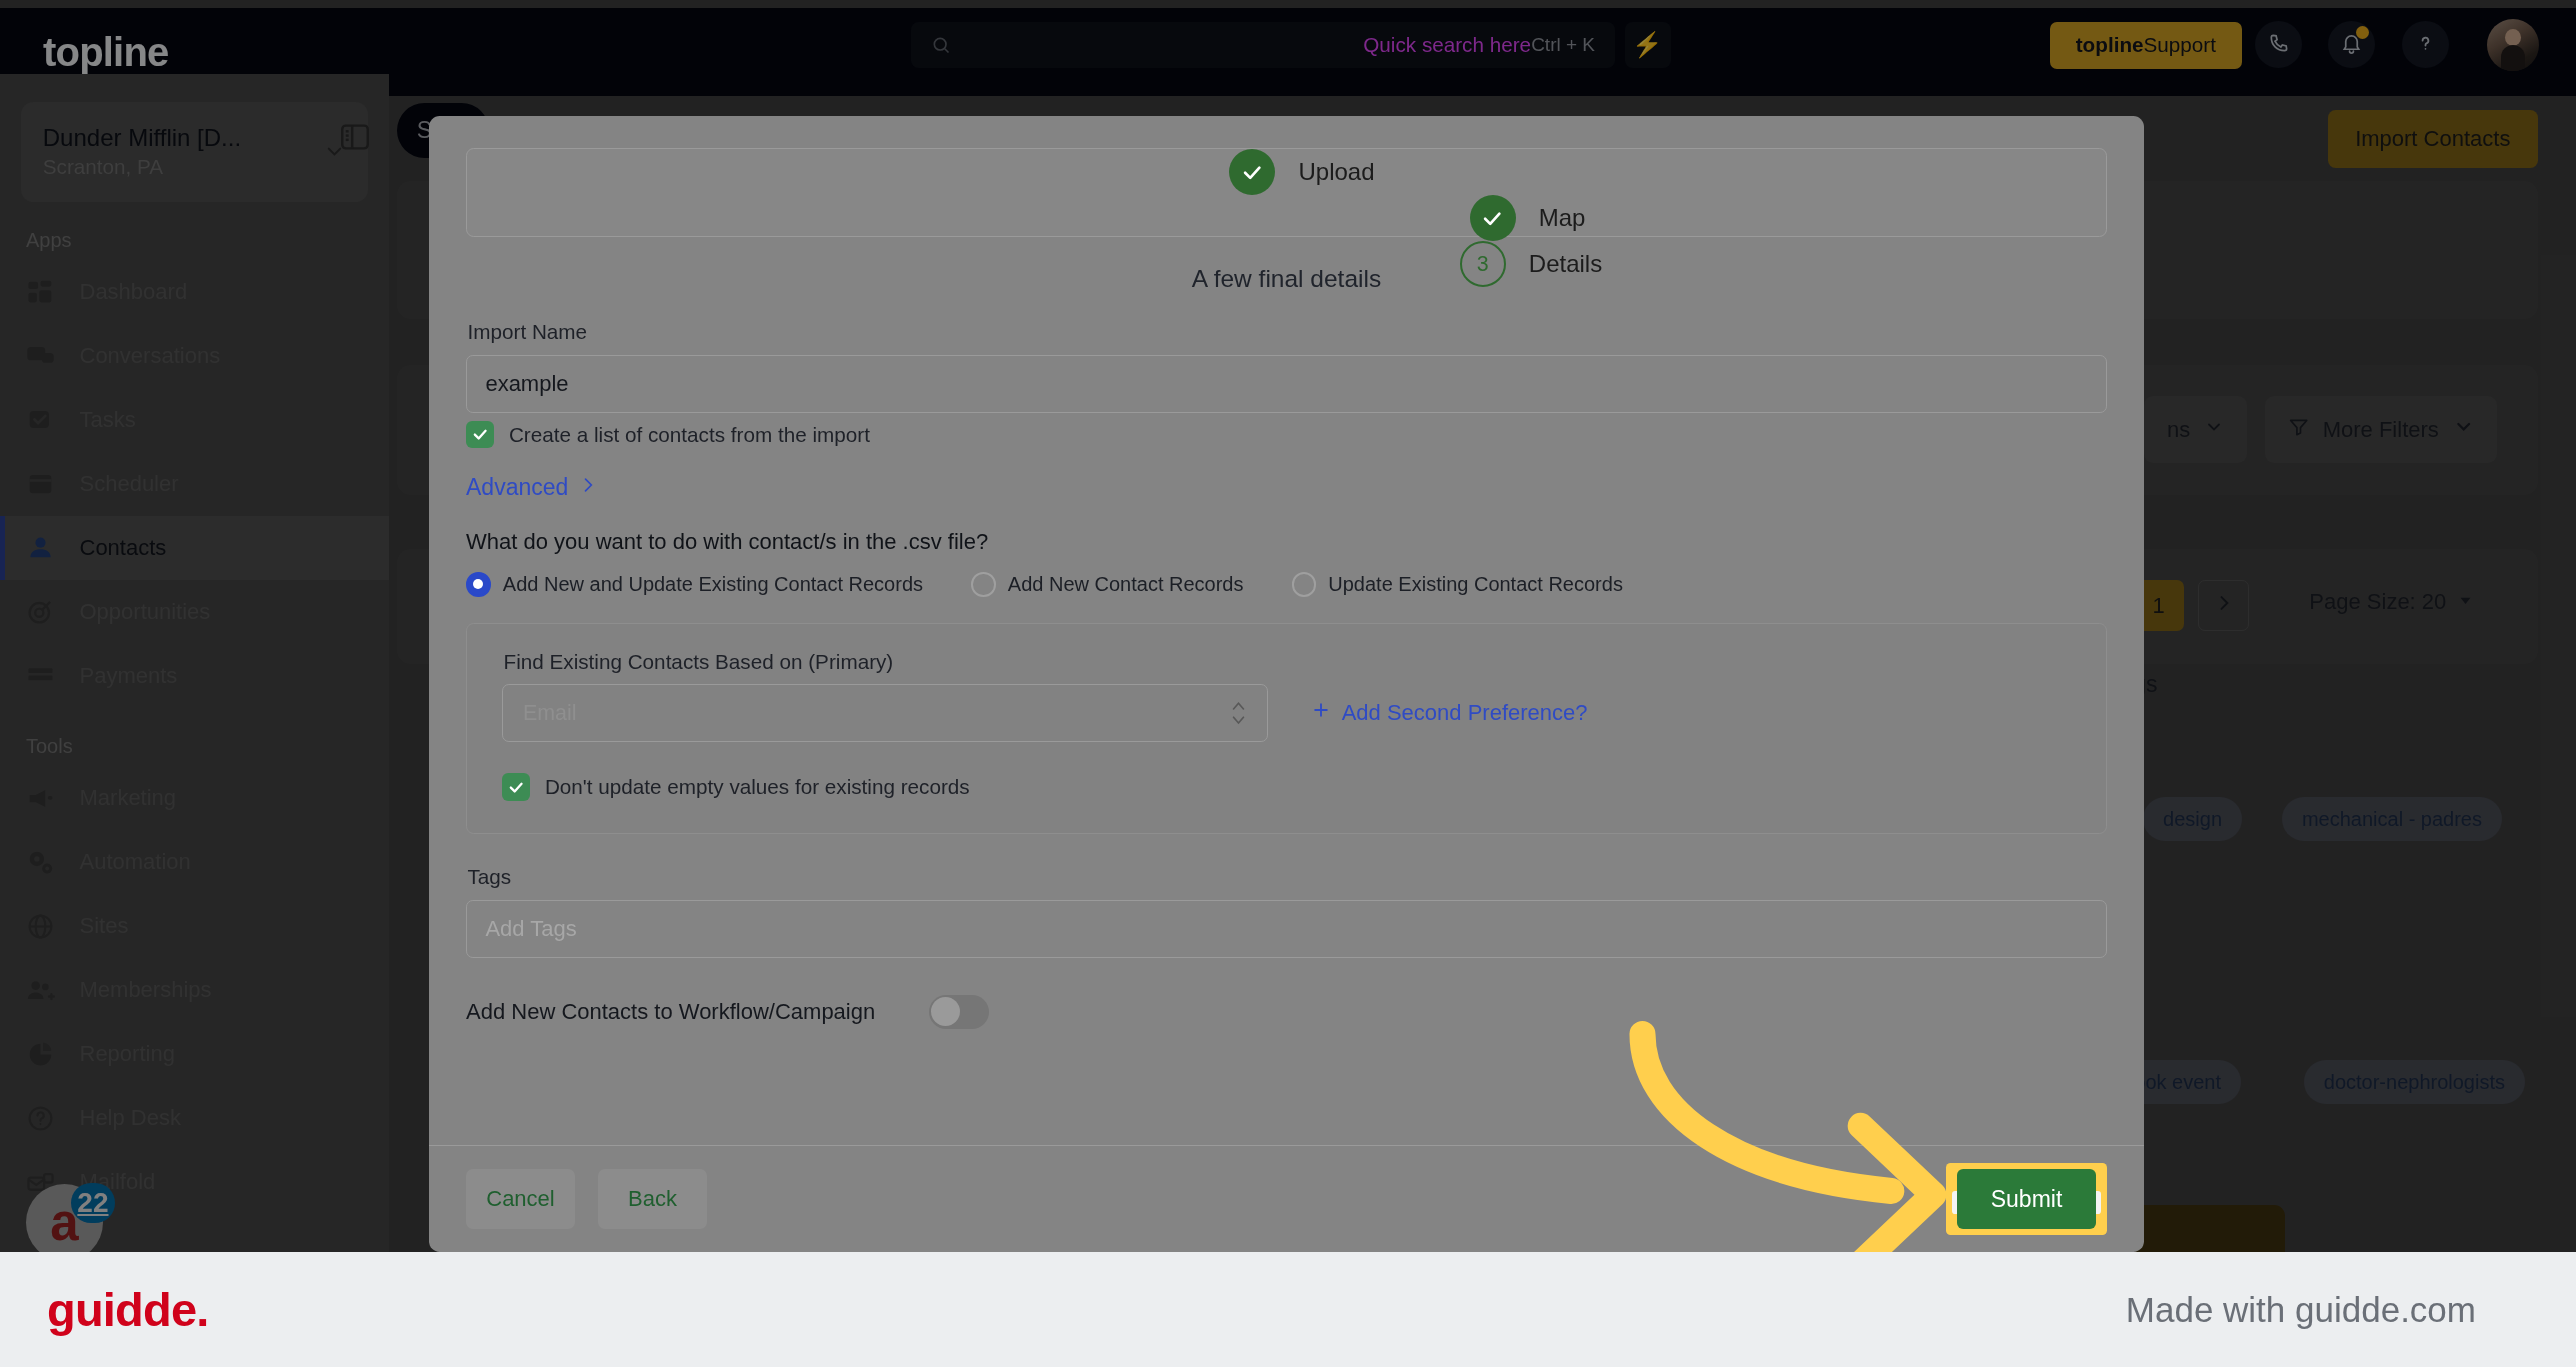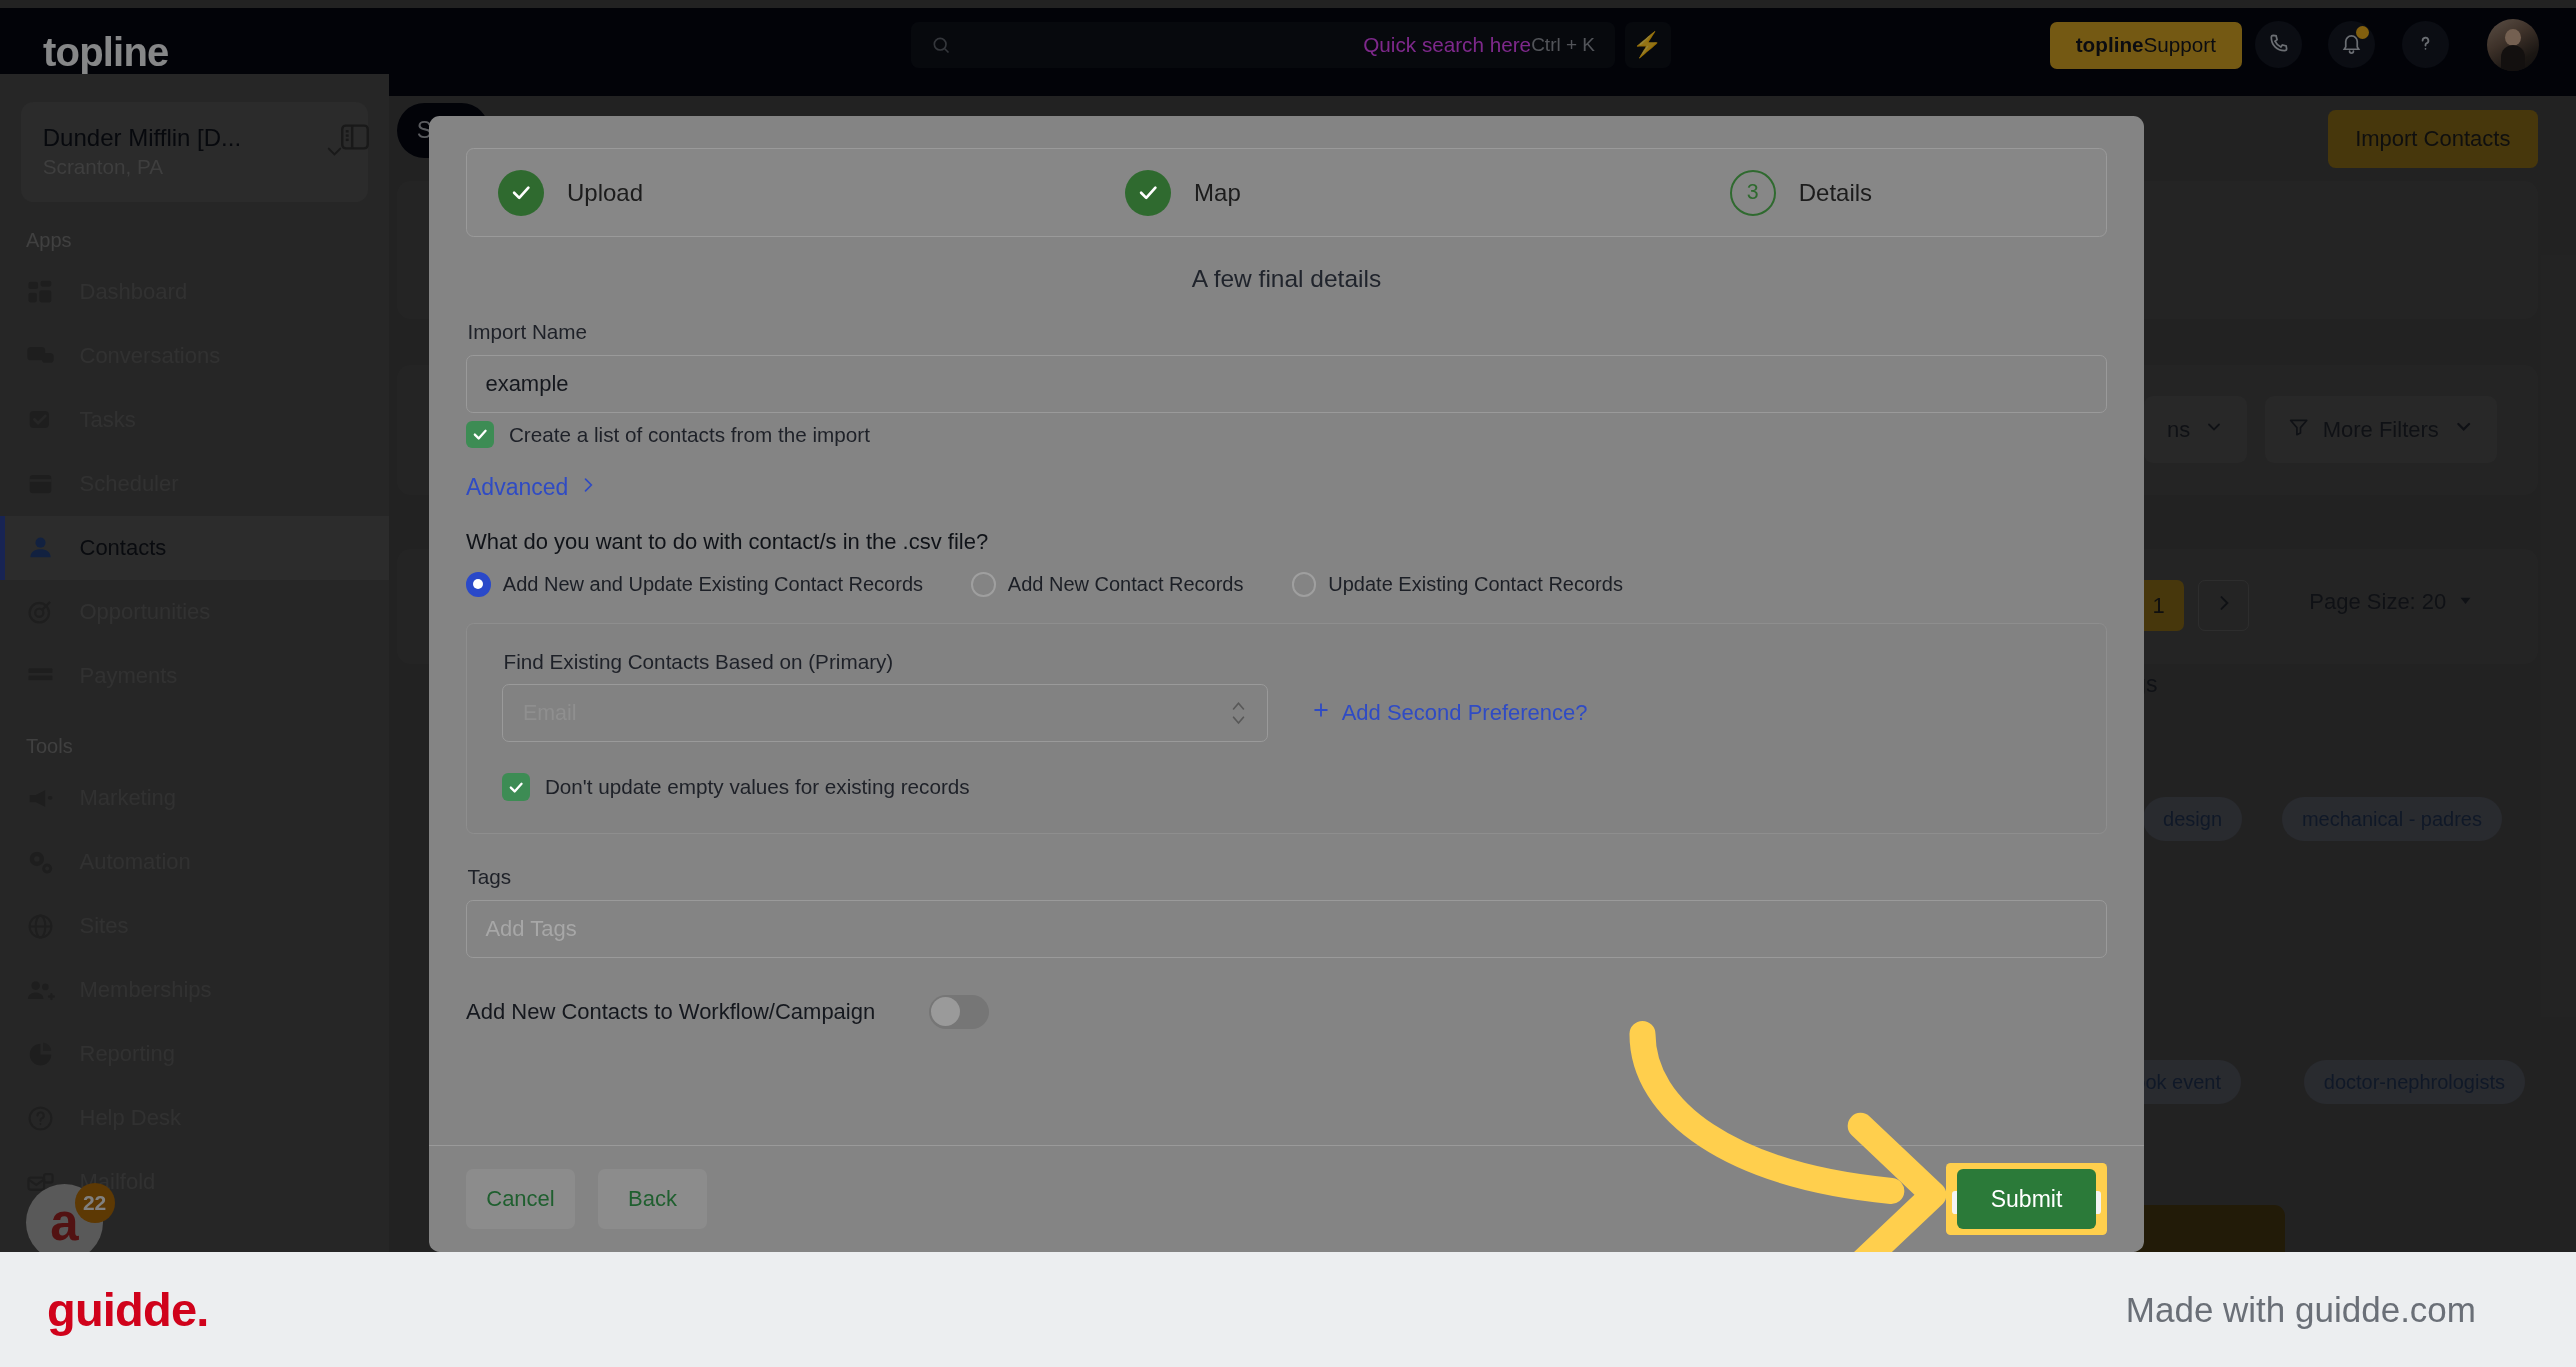--- a/index.html
+++ b/index.html
@@ -145,24 +145,25 @@
   }
   .sf-circle {
     width: 77px; height: 77px; border-radius: 50%;
     background: #9a9a9a;
     display:flex; align-items:center; justify-content:center;
     font-size: 51px; color: #8e1f1f; font-weight: 700;
   }
   .sf-badge {
     position: absolute; right: -4.6px; top: -1.5px;
     min-width: 40px; height: 40px; border-radius: 20px;
-    background: #a16207; color: #ddd;
-    font-size: 21px; font-weight: 700;
+    background: #0369a1; color: #ddd;
+    font-size: 28px; font-weight: 700;
     display: flex; align-items: center; justify-content: center;
     padding: 0 6.1px;
+    text-decoration: underline;
   }
 
   
   .content { position: absolute; left: 389px; top: 74px; right: 0; bottom: 0; }
   .pill-s {
     position: absolute; left: 7.7px; top: 29px;
     height: 55px; width: 92px; border-radius: 27.6px;
     background: #04060f; color: #9b9ea4;
     display:flex; align-items:center; padding-left: 20px;
     font-size: 23px;
@@ -241,21 +242,21 @@
     width: 1715px; height: 1136px;
     background: #848484; border-radius: 10.7px;
     overflow: hidden;
   }
   .modal-body {
     position: absolute; left: 0; top: 0; right: 0; bottom: 107px;
     padding: 32px 37px 0 37px;
   }
   .stepper {
     height: 89px; border: 1.5px solid #9a9a9a; border-radius: 7.7px;
-    display: flex; align-items: center; background: #878787;
+    display: flex; align-items: center; background: #878787; flex-direction: column;
   }
   .step { display: flex; align-items: center; }
   .step.s1 { margin-left: 31px; }
   .step.s2 { margin-left: 482px; }
   .step.s3 { margin-left: 489px; }
   .step-circle {
     width: 46px; height: 46px; border-radius: 50%;
     display:flex; align-items:center; justify-content:center;
   }
   .step-circle.done { background: #2f6a2f; }

